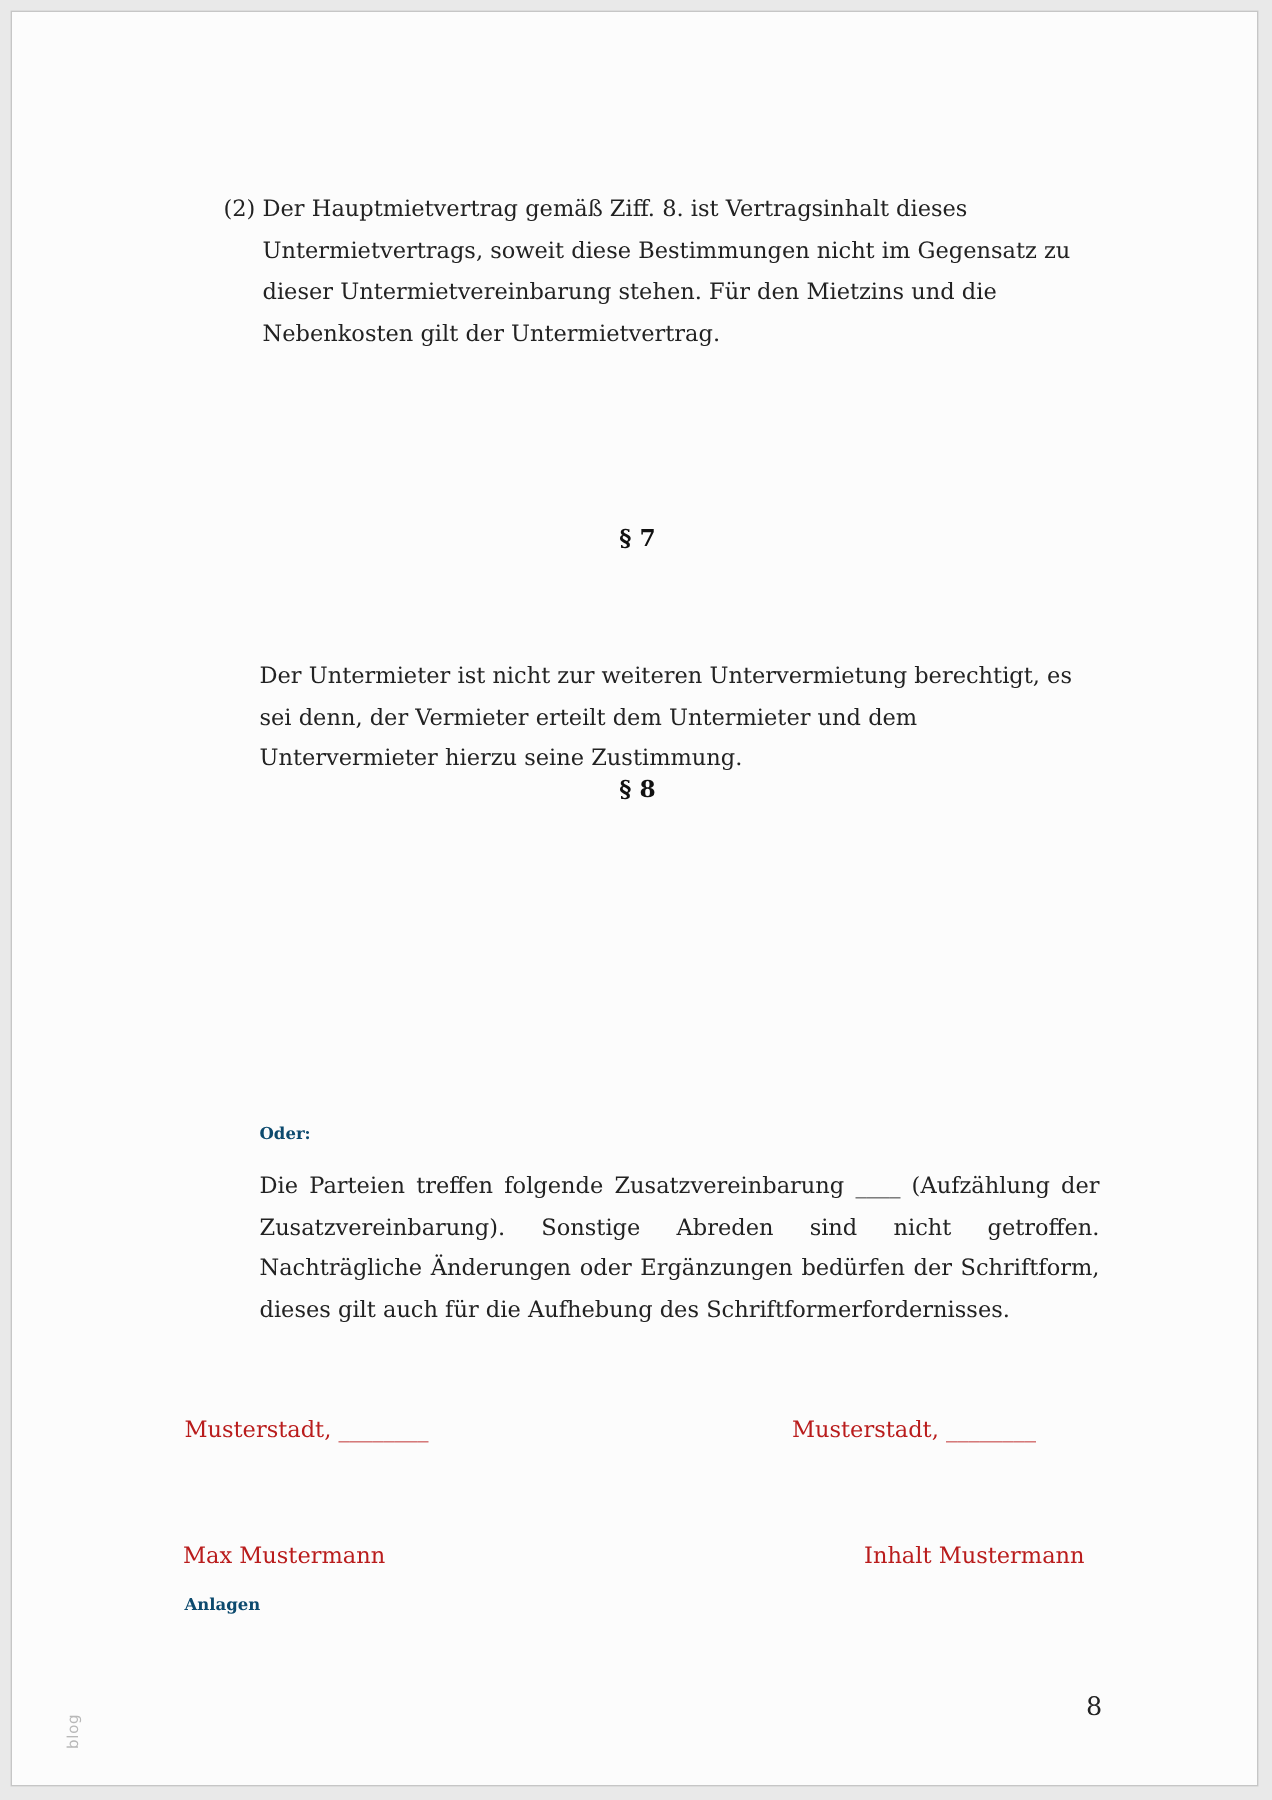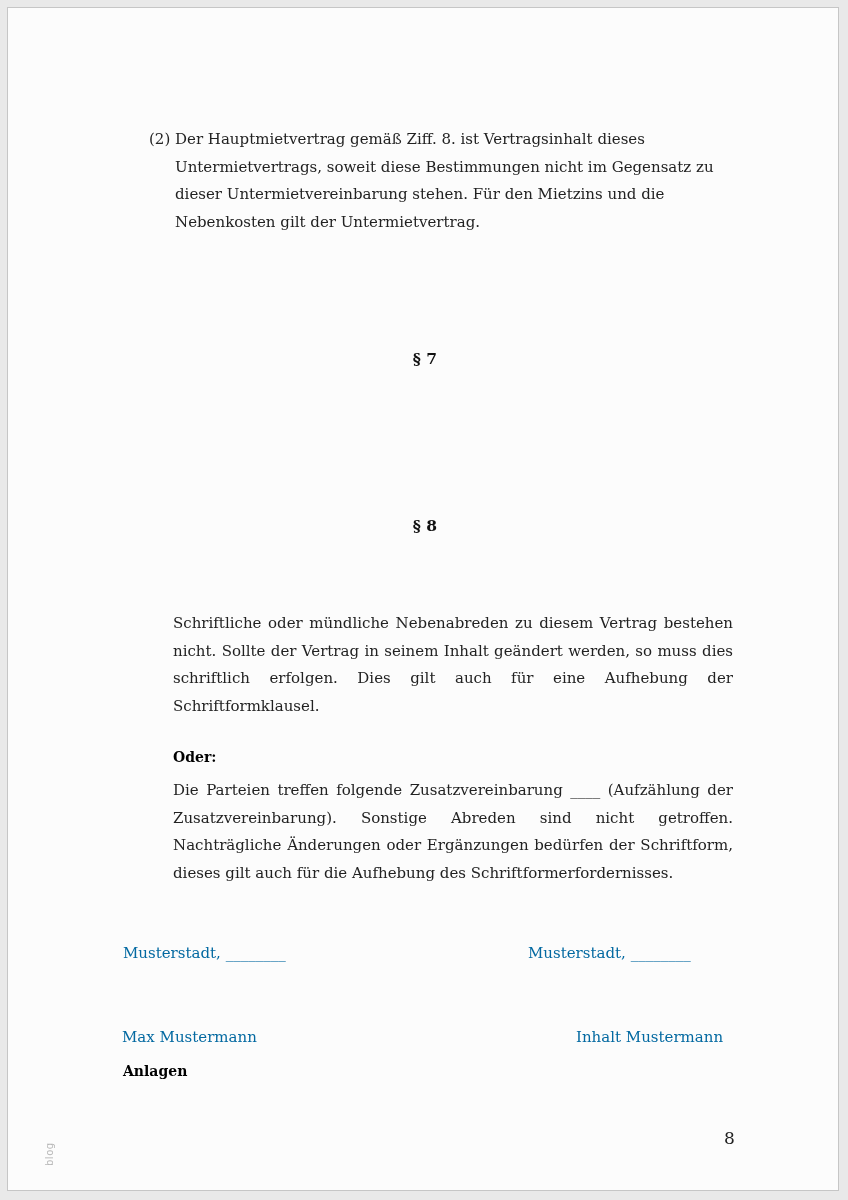--- a/index.html
+++ b/index.html
@@ -40,26 +40,26 @@
   .sec-head {
     left: 111px;
     width: 612px;
     text-align: center;
     font-weight: bold;
     font-size: 15.5px;
     color: #111;
   }
   .bold-label {
     font-weight: bold;
-    font-size: 14px;
-    color: #000000;
+    font-size: 11px;
+    color: #0c4a6e;
   }
   .sig {
     font-size: 15px;
-    color: #0369a1;
+    color: #b91c1c;
     white-space: pre;
   }
   .page-number {
     font-size: 17px;
     color: #222;
   }
   .watermark {
     font-family: "DejaVu Sans", "Liberation Sans", sans-serif;
     font-size: 10px;
     color: #b8b8b8;
@@ -73,24 +73,24 @@
 
 <div class="page">
 
   <div class="abs body-text clause" style="left:141px; top:118px; width:592px;">
     <span class="clause-label">(2)</span>
     <span class="clause-text">Der Hauptmietvertrag gemäß Ziff. 8. ist Vertragsinhalt dieses Untermietvertrags, soweit diese Bestimmungen nicht im Gegensatz zu dieser Untermietvereinbarung stehen. Für den Mietzins und die Nebenkosten gilt der Untermietvertrag.</span>
   </div>
 
   <div class="abs sec-head" style="top:341px;">§ 7</div>
 
+  <div class="abs body-text" style="left:165px; top:429px; width:560px;">Der Untermieter ist nicht zur weiteren Untervermietung berechtigt, es sei denn, der Vermieter erteilt dem Untermieter und dem Untervermieter hierzu seine Zustimmung.</div>
 
   <div class="abs sec-head" style="top:508px;">§ 8</div>
 
-  <div class="abs body-text justify" style="left:165px; top:602px; width:560px;">Schriftliche oder mündliche Nebenabreden zu diesem Vertrag bestehen nicht. Sollte der Vertrag in seinem Inhalt geändert werden, so muss dies schriftlich erfolgen. Dies gilt auch für eine Aufhebung der Schriftformklausel.</div>
 
   <div class="abs bold-label" style="left:165px; top:741px;">Oder:</div>
 
   <div class="abs body-text justify" style="left:165px; top:769px; width:560px;">Die Parteien treffen folgende Zusatzvereinbarung ____ (Aufzählung der Zusatzvereinbarung). Sonstige Abreden sind nicht getroffen. Nachträgliche Änderungen oder Ergänzungen bedürfen der Schriftform, dieses gilt auch für die Aufhebung des Schriftformerfordernisses.</div>
 
   <div class="abs sig" style="left:115px; top:936px;">Musterstadt, ________</div>
   <div class="abs sig" style="left:520px; top:936px;">Musterstadt, ________</div>
 
   <div class="abs sig" style="left:114px; top:1020px;text-align:center;">Max Mustermann</div>
   <div class="abs sig" style="left:568px; top:1020px;">Inhalt Mustermann</div>

